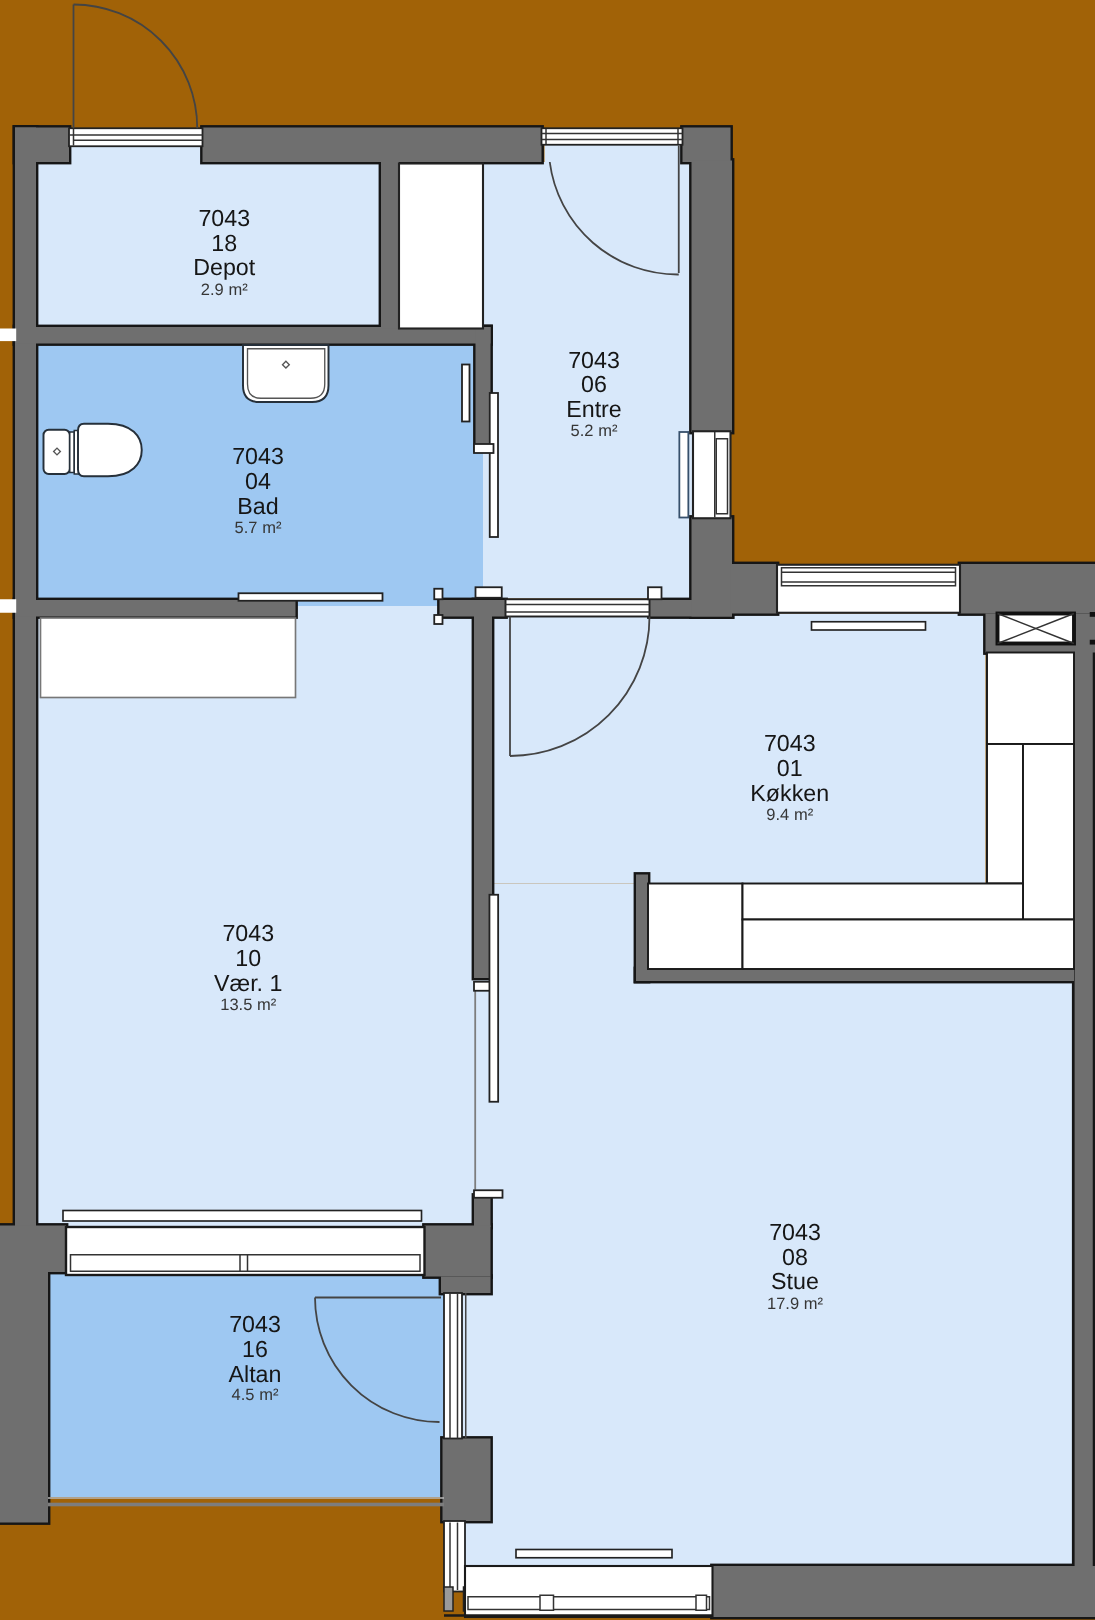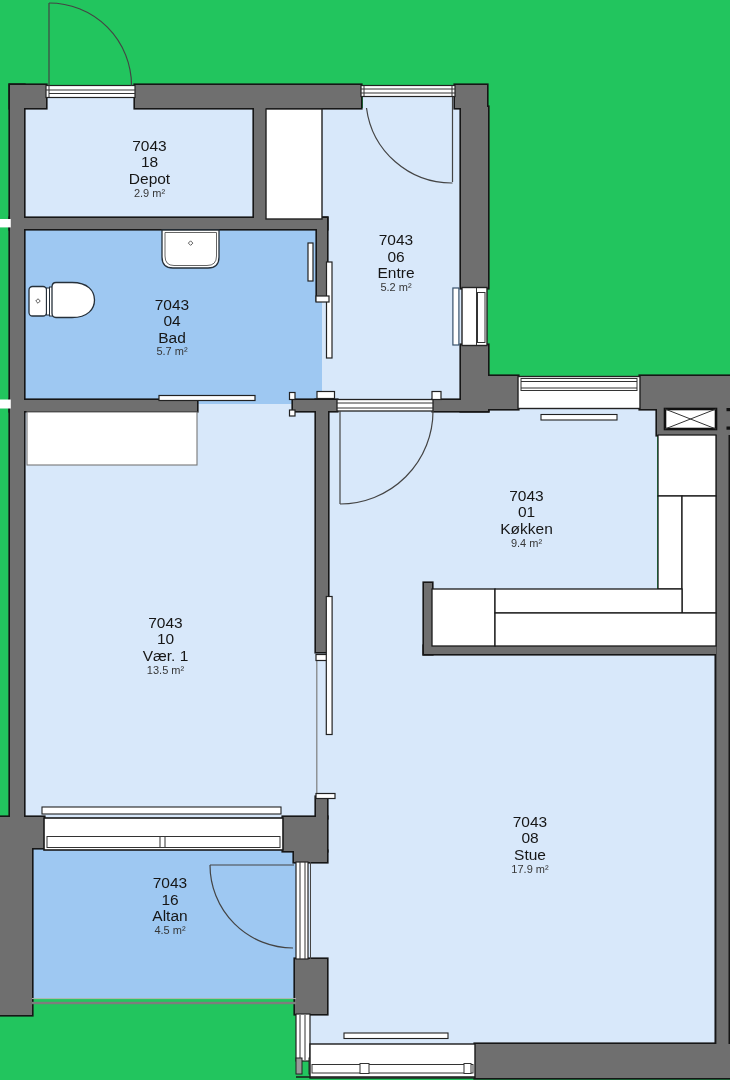--- a/index.html
+++ b/index.html
@@ -1,16 +1,16 @@
 <!DOCTYPE html>
 <html><head>
 <meta charset="utf-8">
 <style>
   html,body{margin:0;padding:0;background:#fff;}
-  #plan{position:relative;width:730px;height:1080px;background:#22c55e;overflow:hidden;
+  #plan{position:relative;width:730px;height:1080px;background:#a16207;overflow:hidden;
         font-family:"Liberation Sans", sans-serif;}
   svg{position:absolute;left:0;top:0;}
   text{font-family:"Liberation Sans", sans-serif;fill:#161616;}
   .big{font-size:15.5px;}
   .sm{font-size:11px;fill:#363636;}
 </style>
 </head>
 <body>
 
 <div id="plan">

